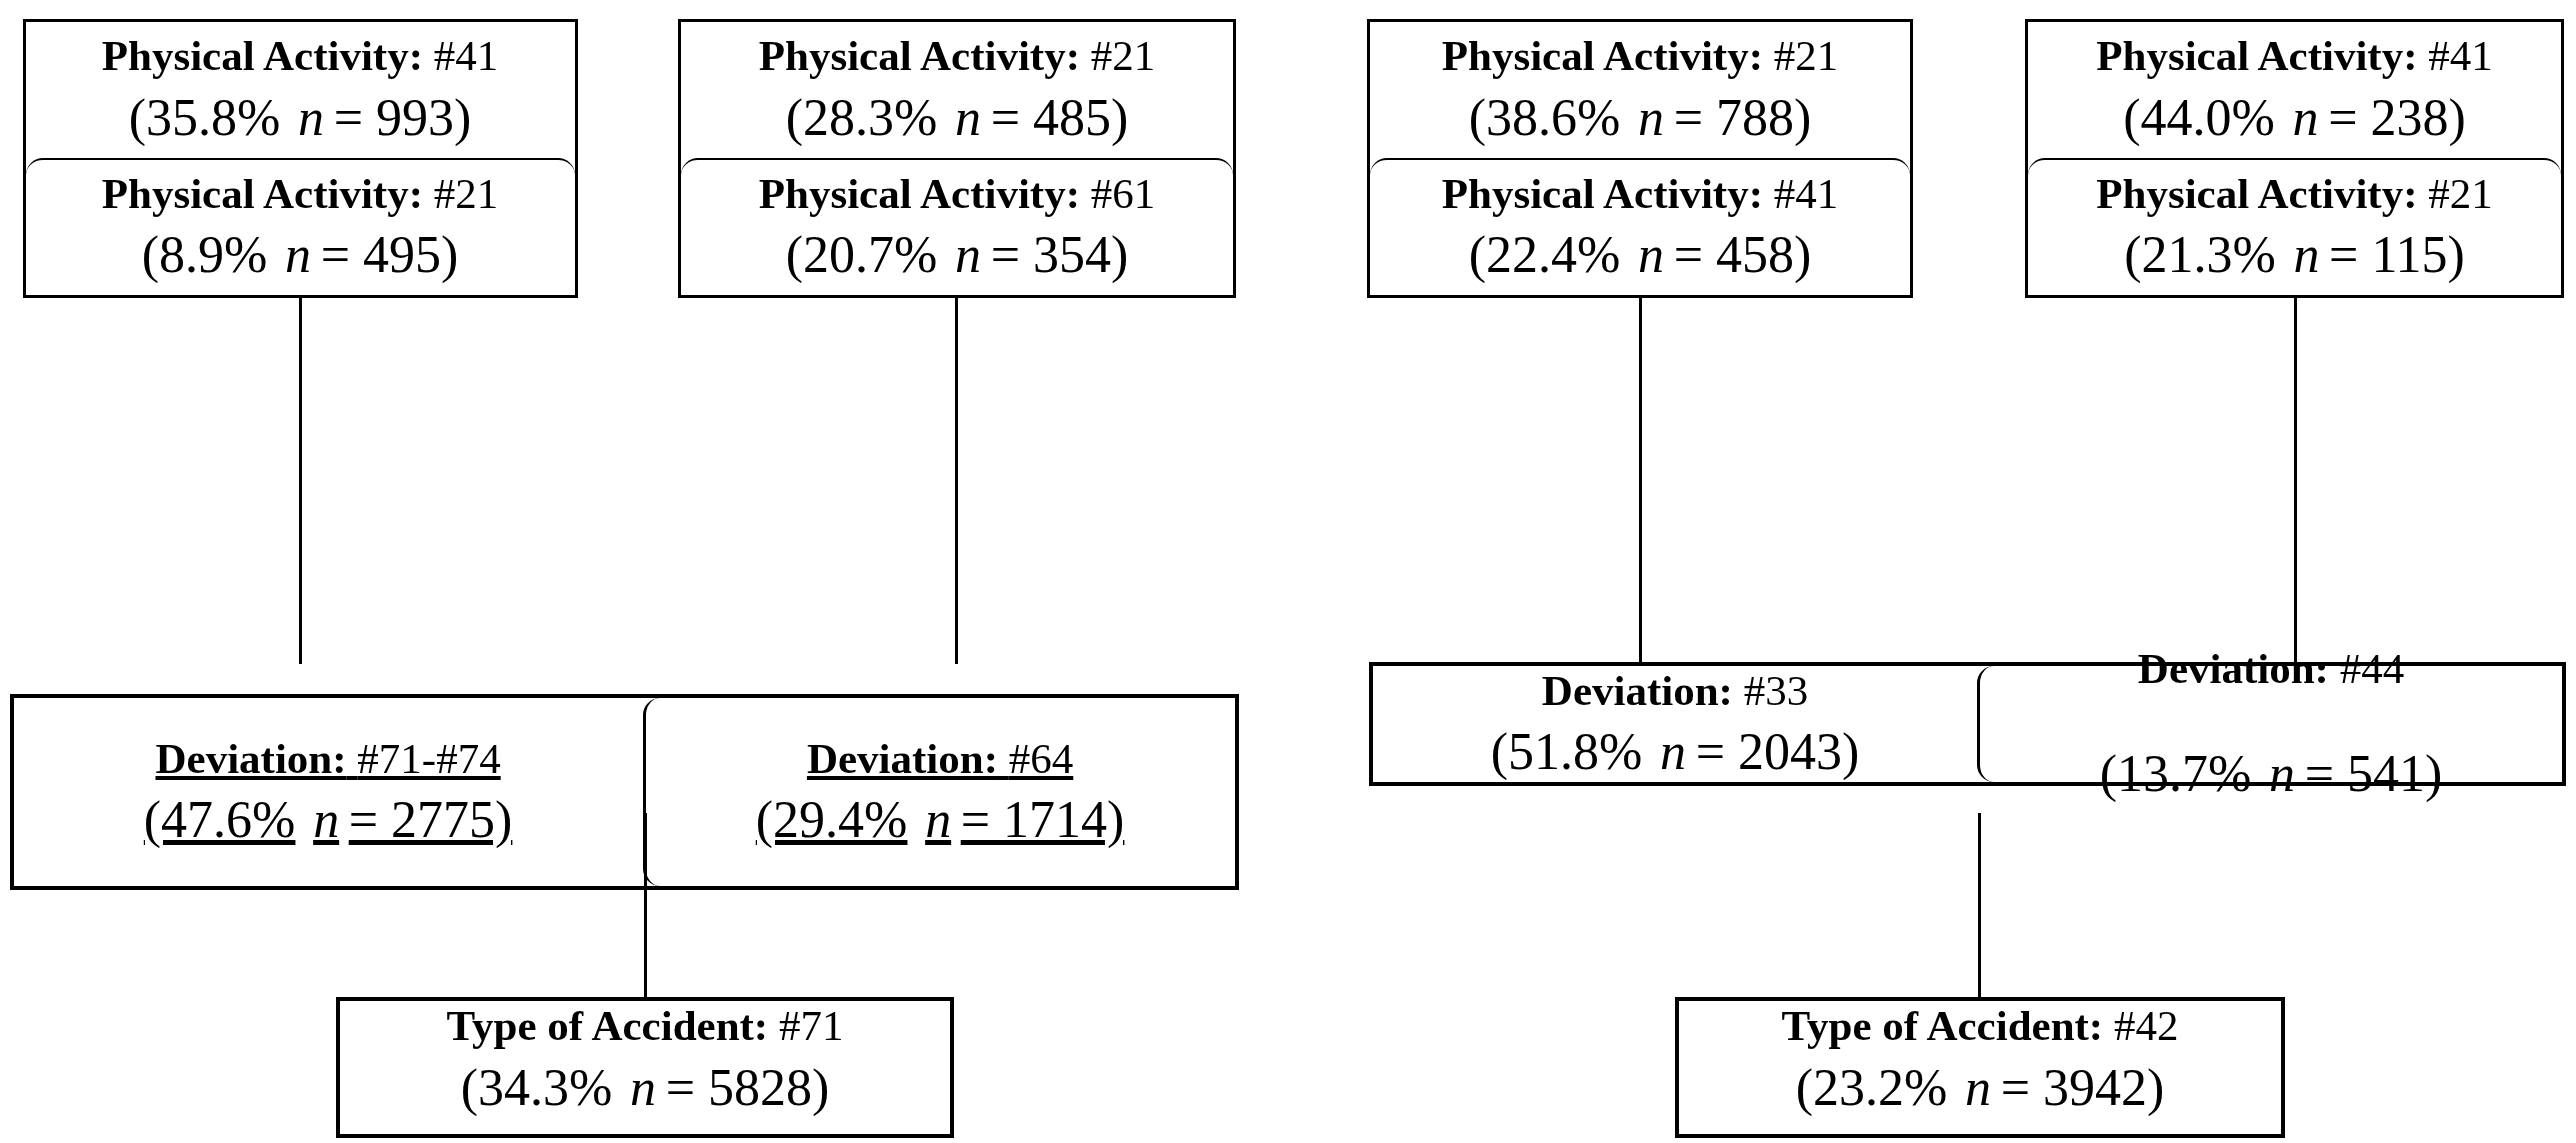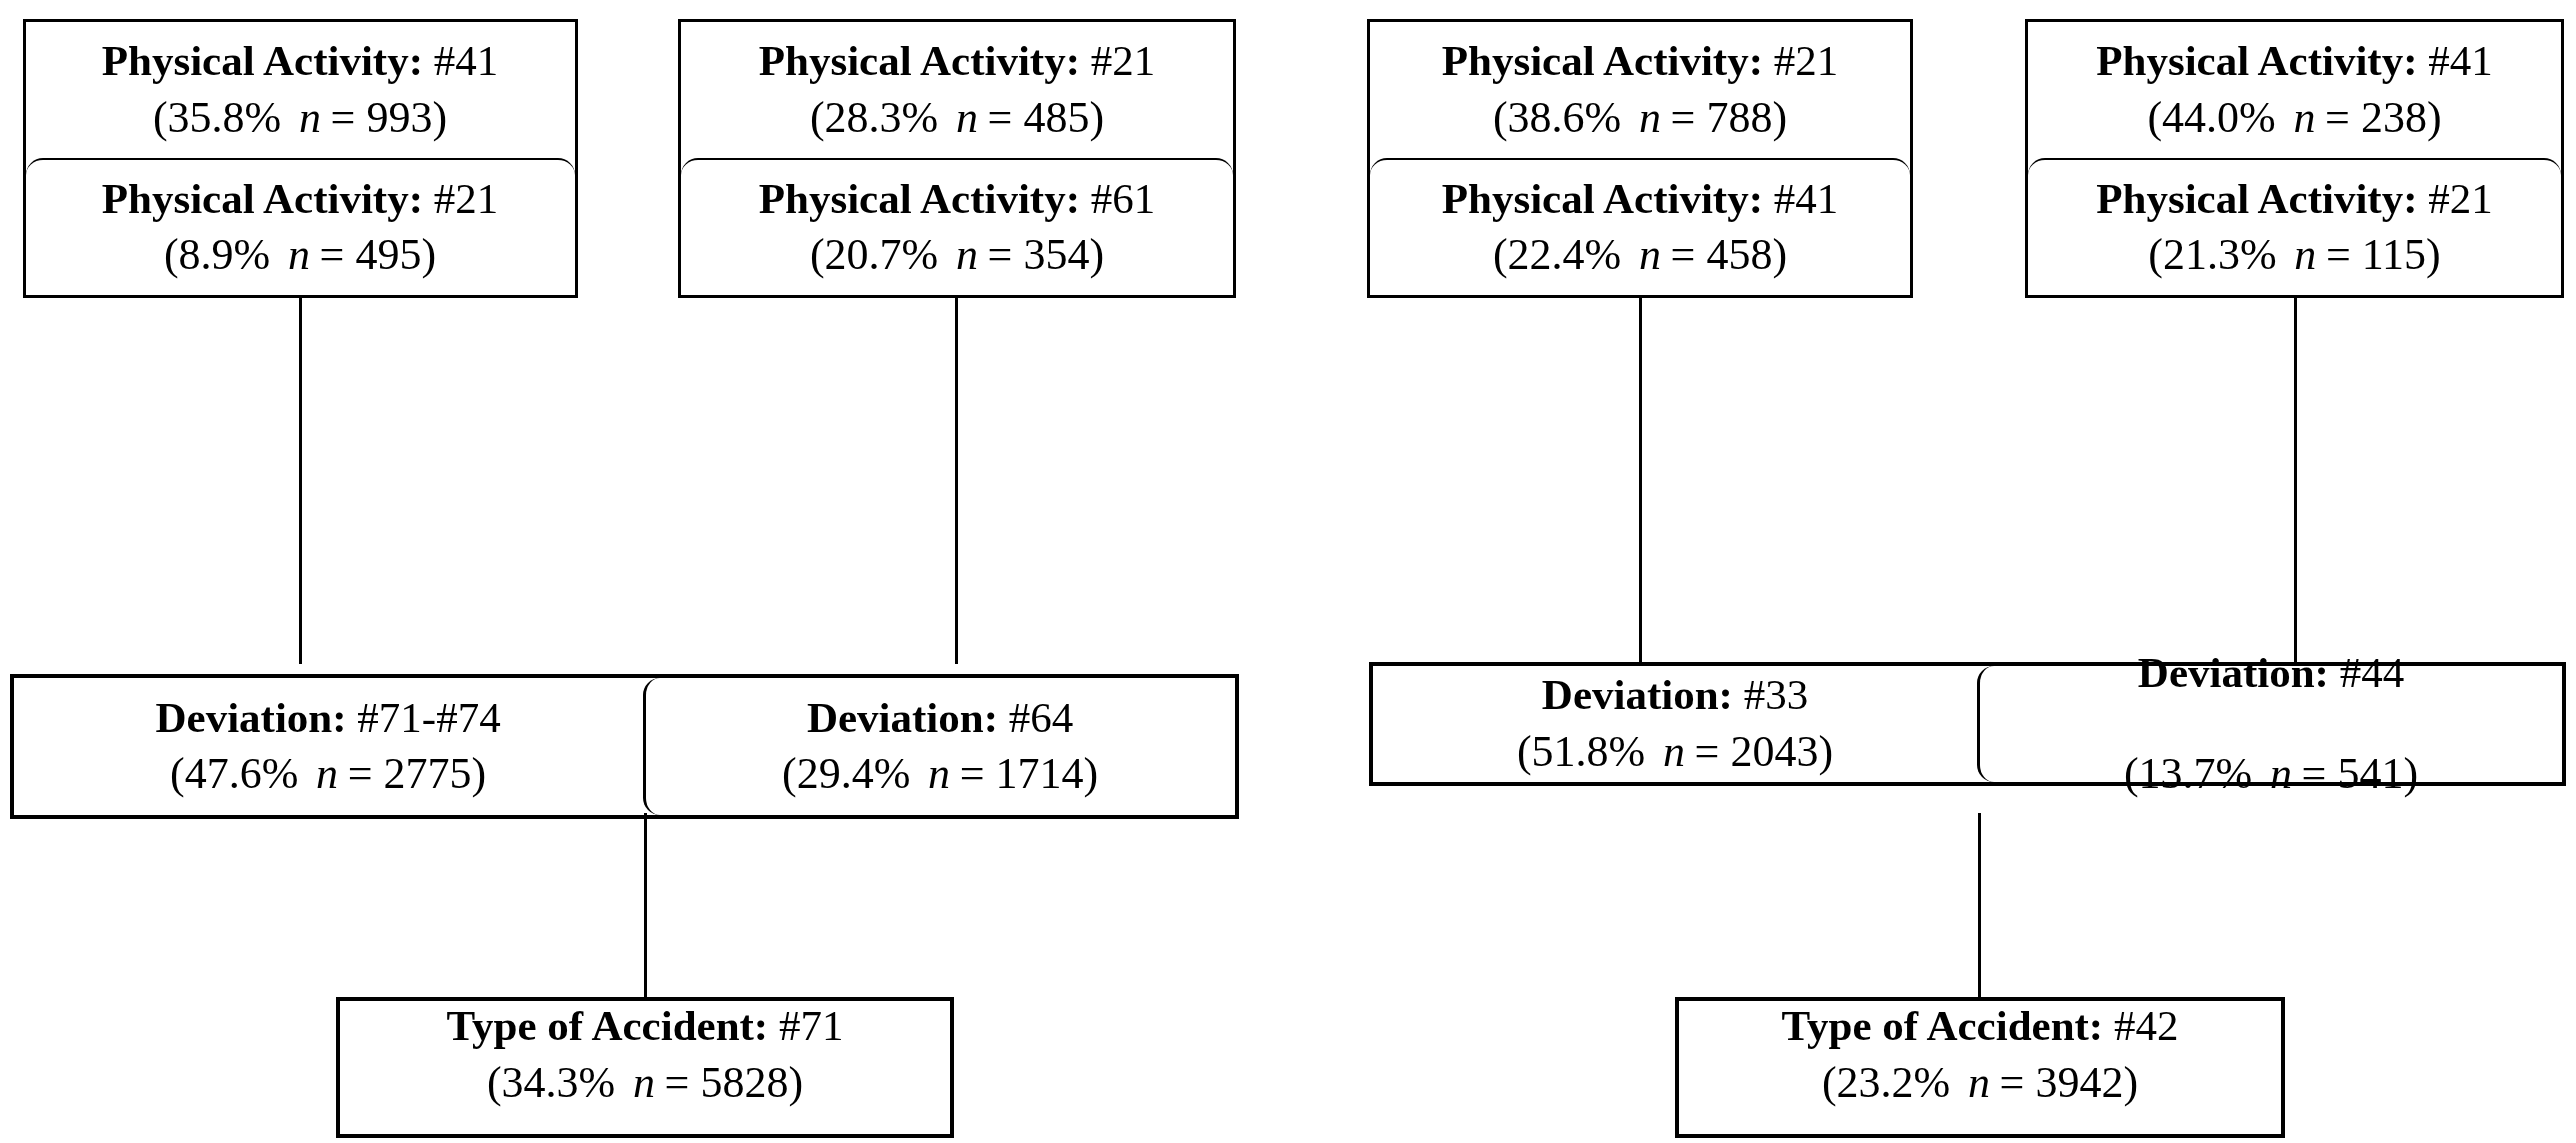--- a/index.html
+++ b/index.html
@@ -35,32 +35,32 @@
     justify-content: center;
     text-align: center;
     box-sizing: border-box;
     border-radius: 17px;
   }
   .devrow { border-width: 4.8px; flex-direction: row; }
   .devrow .cell + .cell { border-left: 3.2px solid #000000; }
   .accbox { border-width: 4.8px; flex-direction: column; }
   .title { font-size: 43px; line-height: 1.18; white-space: nowrap; }
   .title .bold { font-weight: 700; }
-  .stats { font-size: 44px; line-height: 1.18; margin-top: 4.8px; white-space: nowrap; }
+  .stats { font-size: 52px; line-height: 1.18; margin-top: 4.8px; white-space: nowrap; }
   .nvar { font-style: italic; margin-left: 17.7px; margin-right: 9.6px; }
   .vline {
     position: absolute;
     width: 3.2px;
     background: #000000;
   }
 
   
   .box-a   { left: 22.5px;   top: 19px;  width: 555px;  height: 279px; }
   .box-b   { left: 678px;  top: 19px;  width: 558px;  height: 279px; }
-  .dev-l   { left: 9.6px;   top: 674px; width: 1229px; height: 145px; }
+  .dev-l   { left: 9.6px;   top: 694px; width: 1229px; height: 196px; text-decoration: underline; }
   .dev-l .cell-1 { width: 629px; }
   .dev-l .cell-2 { flex: 1 1 auto; }
   .acc-l   { left: 336px;  top: 997px; width: 618px; height: 141px; }
   .conn-a    { left: 299px;  top: 297px;  height: 367px; }
   .conn-b    { left: 955px; top: 297px;  height: 367px; }
   .conn-ml   { left: 644px;  top: 813px; height: 185px; }
 
   
   .box-c   { left: 1367px; top: 19px;  width: 546px;  height: 279px; }
   .box-d   { left: 2025px; top: 19px;  width: 539px;  height: 279px; }

